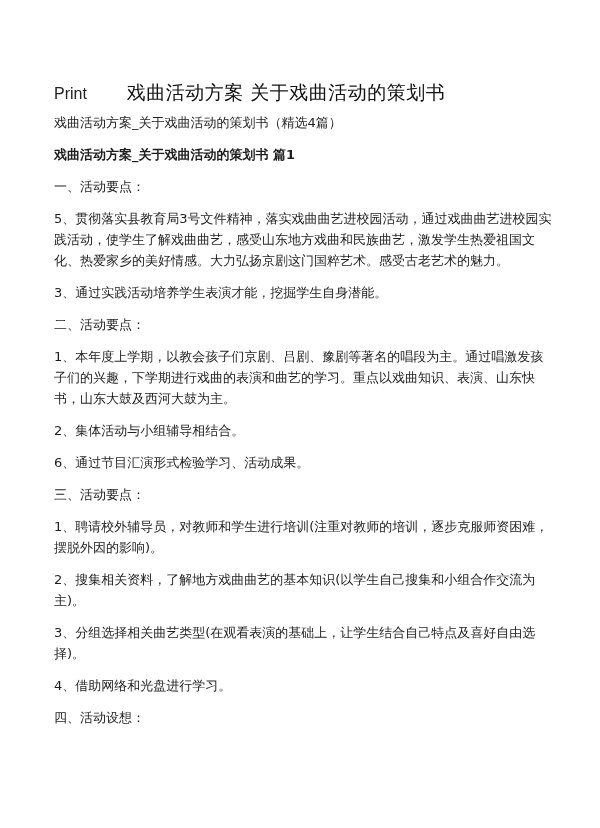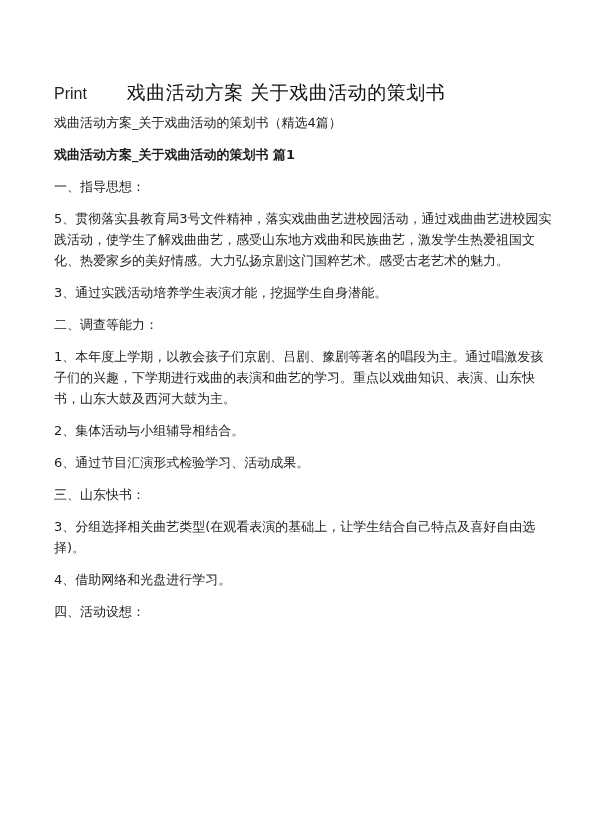--- a/index.html
+++ b/index.html
@@ -60,27 +60,29 @@
 <body>
 
 <div class="print-label">Print</div>
 
 <h1 class="doc-title" style="margin:0;font-weight:normal;">戏曲活动方案 关于戏曲活动的策划书</h1>
 
 <div class="content">
   <p class="subtitle">戏曲活动方案_关于戏曲活动的策划书（精选4篇）</p>
   <p class="section-title">戏曲活动方案_关于戏曲活动的策划书 篇1</p>
 
-  <p class="heading">一、指导思想：</p>
+  <p class="heading">一、活动要点：</p>
   <p>5、贯彻落实县教育局3号文件精神，落实戏曲曲艺进校园活动，通过戏曲曲艺进校园实践活动，使学生了解戏曲曲艺，感受山东地方戏曲和民族曲艺，激发学生热爱祖国文化、热爱家乡的美好情感。大力弘扬京剧这门国粹艺术。感受古老艺术的魅力。</p>
   <p>3、通过实践活动培养学生表演才能，挖掘学生自身潜能。</p>
 
-  <p class="heading">二、调查等能力：</p>
+  <p class="heading">二、活动要点：</p>
   <p>1、本年度上学期，以教会孩子们京剧、吕剧、豫剧等著名的唱段为主。通过唱激发孩子们的兴趣，下学期进行戏曲的表演和曲艺的学习。重点以戏曲知识、表演、山东快书，山东大鼓及西河大鼓为主。</p>
   <p>2、集体活动与小组辅导相结合。</p>
   <p>6、通过节目汇演形式检验学习、活动成果。</p>
 
-  <p class="heading">三、山东快书：</p>
+  <p class="heading">三、活动要点：</p>
+  <p>1、聘请校外辅导员，对教师和学生进行培训(注重对教师的培训，逐步克服师资困难，摆脱外因的影响)。</p>
+  <p>2、搜集相关资料，了解地方戏曲曲艺的基本知识(以学生自己搜集和小组合作交流为主)。</p>
   <p>3、分组选择相关曲艺类型(在观看表演的基础上，让学生结合自己特点及喜好自由选择)。</p>
   <p>4、借助网络和光盘进行学习。</p>
 
   <p class="heading">四、活动设想：</p>
 </div>
 
 </body></html>

